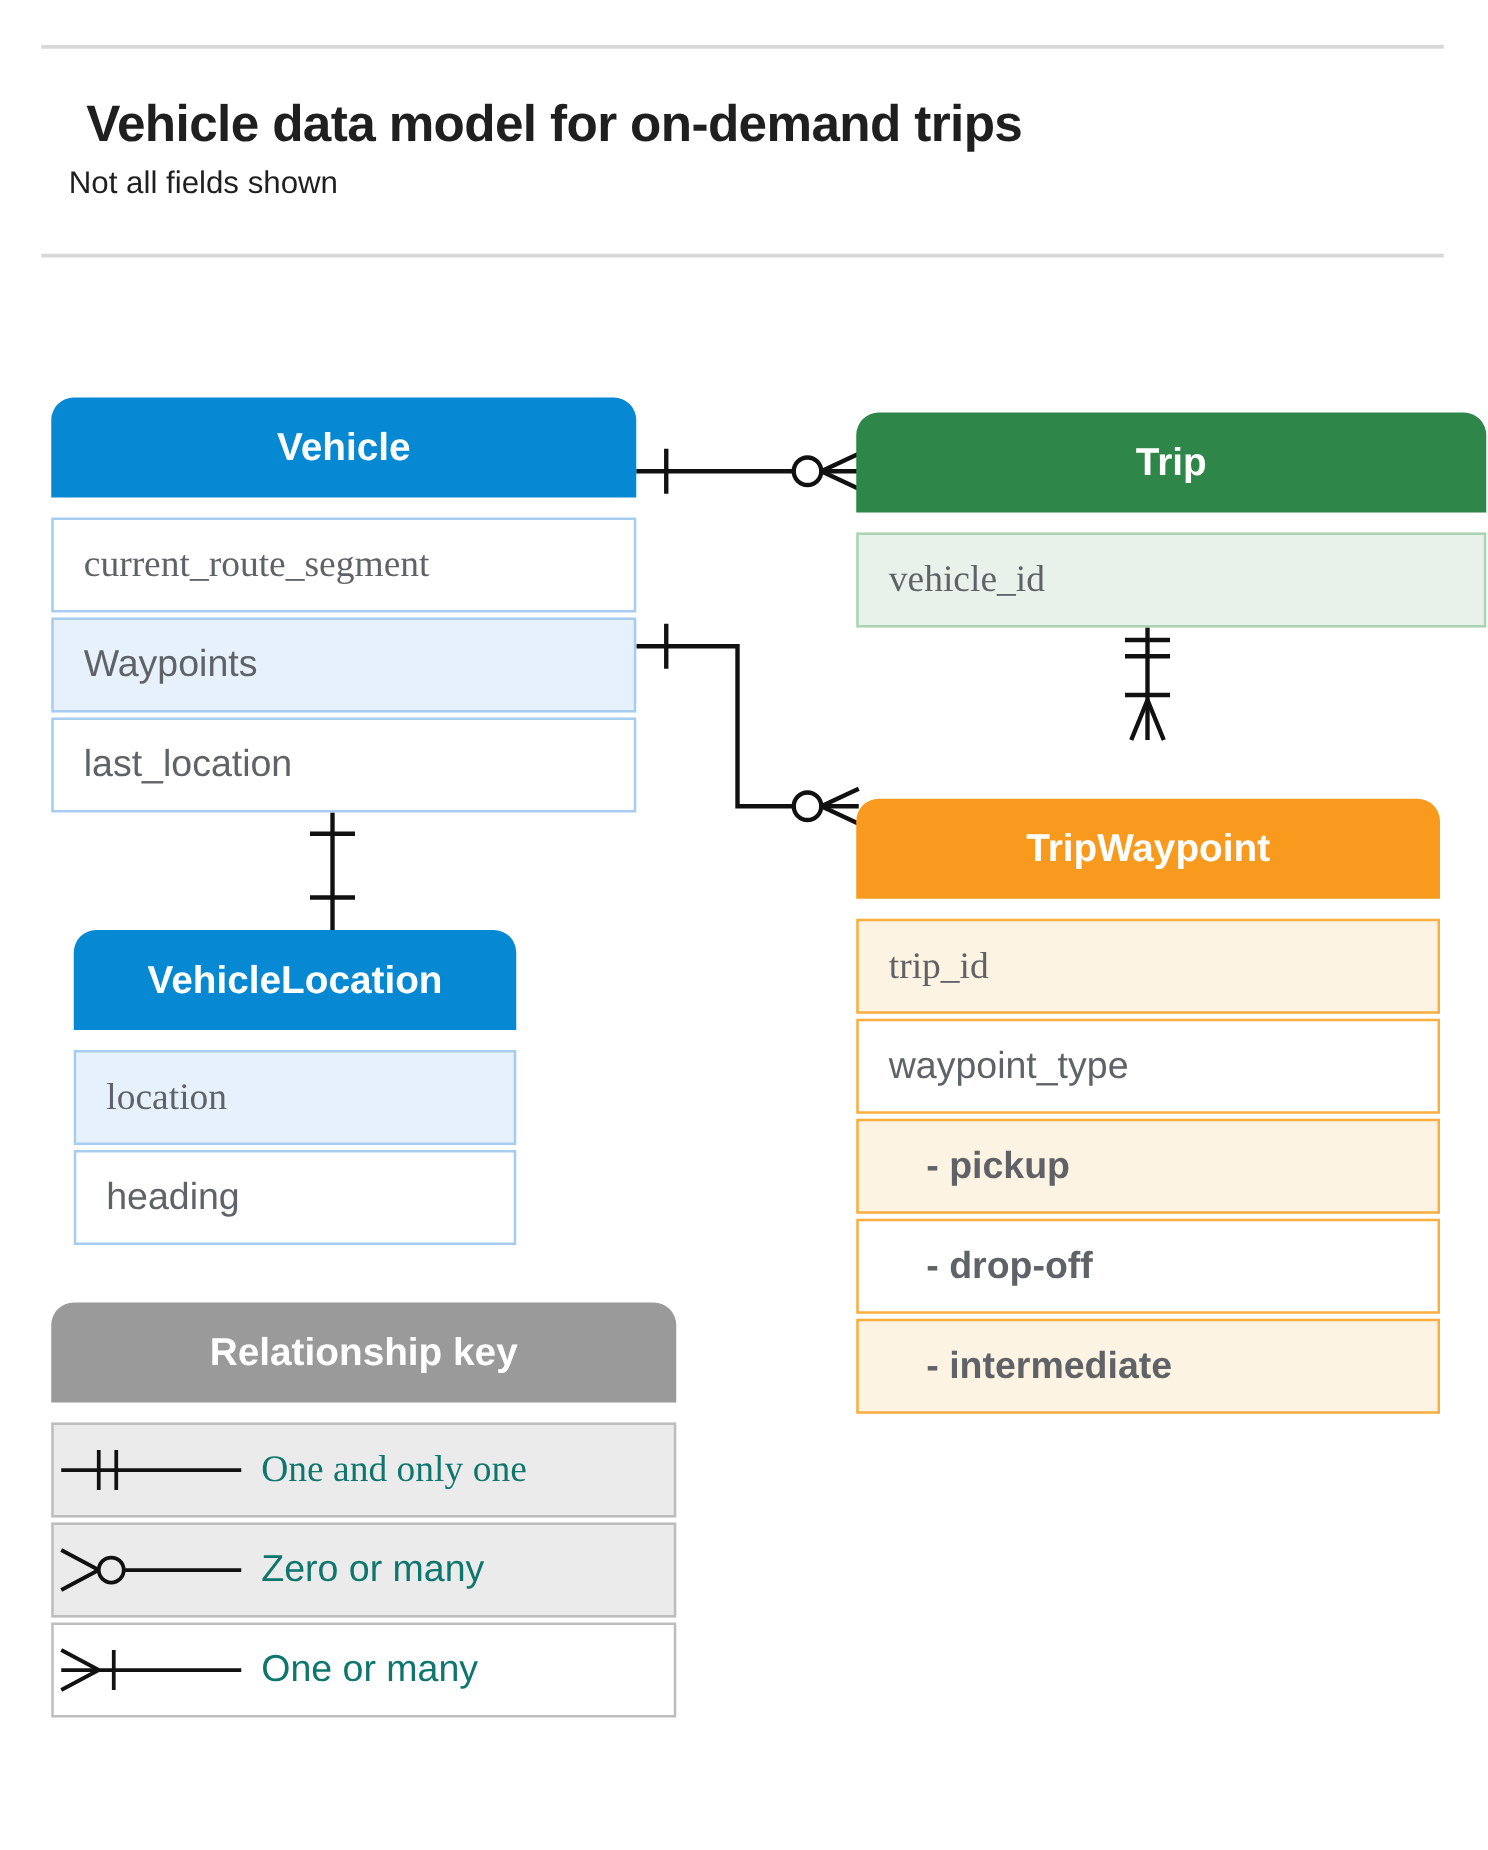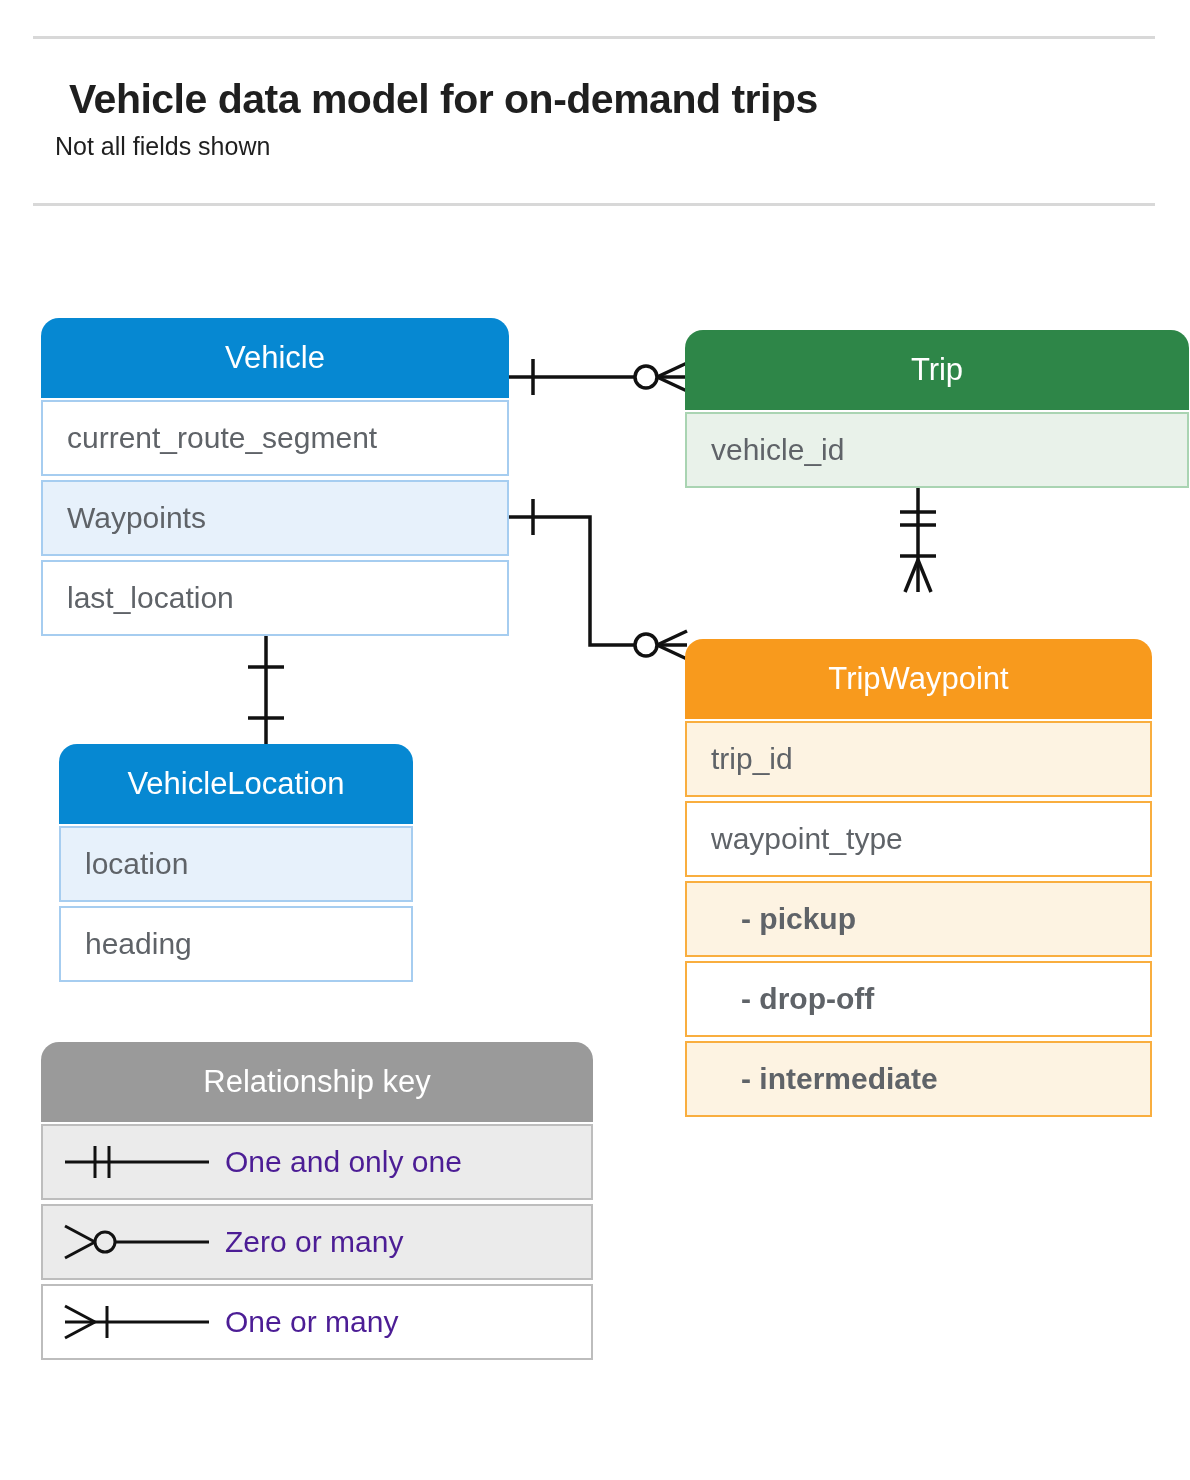--- a/index.html
+++ b/index.html
@@ -22,48 +22,48 @@
     font-size:25px;font-weight:400;color:#1f1f1f;
   }
   .connectors{position:absolute;left:0;top:0;pointer-events:none;}
   .connectors line,.connectors path{stroke:#111111;stroke-width:3.5;fill:none;}
   .connectors circle{stroke:#111111;stroke-width:3.5;fill:#ffffff;}
 
   .etable{position:absolute;box-sizing:border-box;}
   .thead{
     height:80px;border-radius:18px 18px 0 0;
     display:flex;align-items:center;justify-content:center;
-    color:#ffffff;font-size:31px;font-weight:400;
+    color:#ffffff;font-size:31px;font-weight:700;
   }
   .trow{
     height:76px;margin-top:4px;box-sizing:border-box;
     border:2px solid var(--bc);background:#ffffff;
     display:flex;align-items:center;
     padding-left:24px;font-size:30px;color:#5f6368;
   }
-  .thead + .trow{margin-top:2px;}
+  .thead + .trow{margin-top:16px;font-family:Liberation Serif, serif;}
   .trow.tint{background:var(--tint);}
   .trow.indent{padding-left:54px;font-weight:bold;}
 
   .t-blue{--bc:#a6cdf0;--tint:#e7f1fb;}
   .t-blue .thead{background:#0688d2;}
   .t-green{--bc:#a9d4b2;--tint:#e9f2ea;}
   .t-green .thead{background:#2e8648;}
   .t-orange{--bc:#f9ae3f;--tint:#fdf3e2;}
   .t-orange .thead{background:#f89a1d;margin-top:48px;}
   .t-gray{--bc:#bdbdbd;--tint:#ebebeb;}
   .t-gray .thead{background:#9a9a9a;}
 
   #vehicle{left:41px;top:318px;width:468px;}
   #trip{left:685px;top:330px;width:504px;}
   #trip-waypoint{left:685px;top:591px;width:467px;}
   #vehicle-location{left:43px;top:744px;width:370px;padding-left:16px;}
-  #legend{left:41px;top:1042px;width:552px;}
+  #legend{left:41px;top:1042px;width:500px;}
 
-  .legend-row{padding-left:18px;color:#4c1d95;text-align:right;}
+  .legend-row{padding-left:2px;color:#0f766e;text-align:right;}
   .legend-symbol{width:150px;height:44px;flex:0 0 auto;}
   .legend-symbol line,.legend-symbol path{stroke:#111111;stroke-width:3;fill:none;}
   .legend-symbol circle{stroke:#111111;stroke-width:3;fill:none;}
   .legend-label{margin-left:14px;}
 </style>
 </head>
 <body>
 
 <div class="canvas">
 

